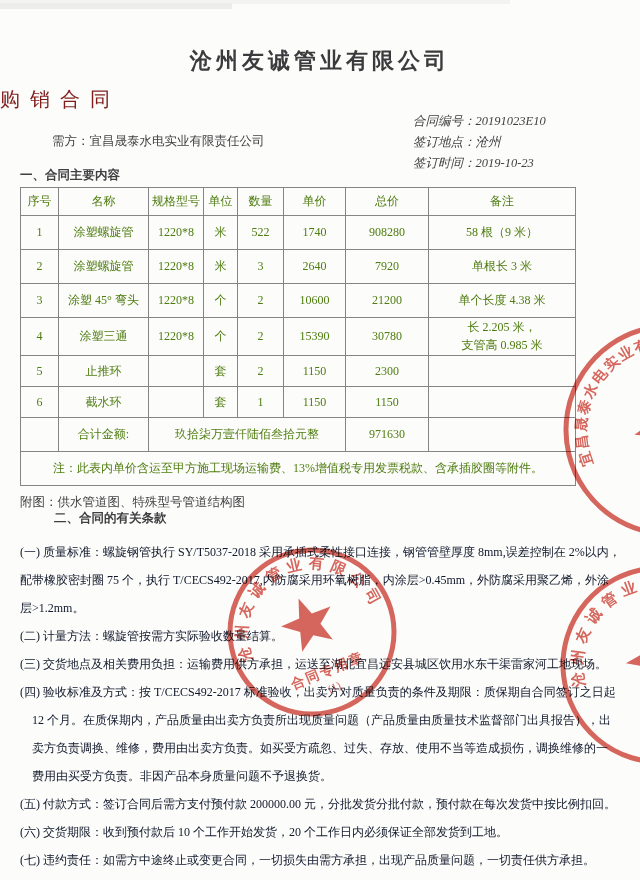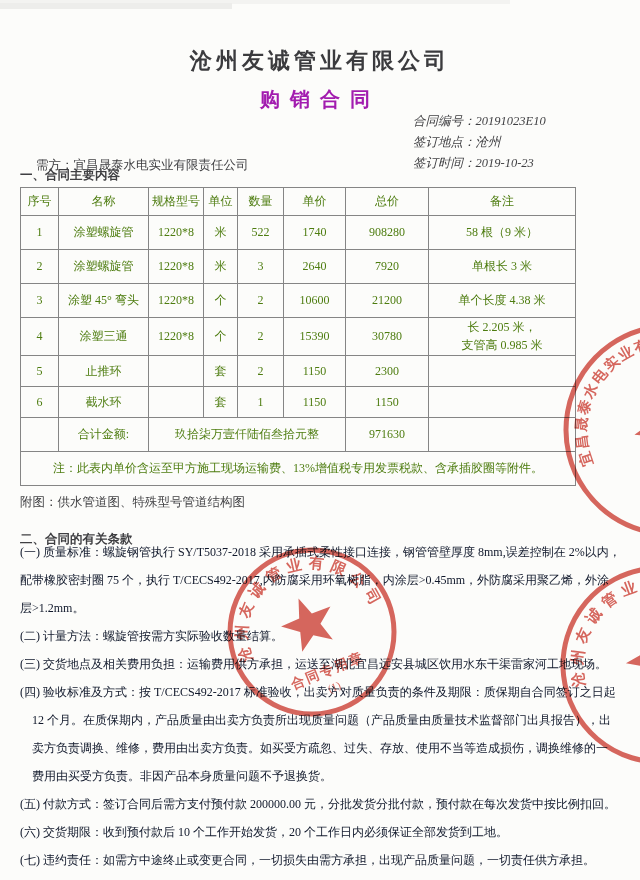--- a/index.html
+++ b/index.html
@@ -11,30 +11,30 @@
   }
   .abs { position:absolute; }
   .scan-band1 { left:0; top:0; width:510px; height:4px; background:#f3f3f1; }
   .scan-band2 { left:0; top:3px; width:232px; height:6px; background:#ededeb; }
 
   .company-title {
     left:0; top:46px; width:100%; text-align:center;
     font-size:22px; font-weight:600; letter-spacing:4px; color:#3b3b3e;
   }
   .doc-title {
-    left:0; top:86px; width:100%; text-align:center;
-    font-size:20px; font-weight:700; letter-spacing:10px; color:#a21caf;
+    left:0; top:86px; width:100%; text-align:left;
+    font-size:20px; font-weight:400; letter-spacing:10px; color:#7f1d1d;
   }
   .party { left:36px; font-size:12.5px; }
   .party-supplier { top:117px; }
-  .party-buyer { top:157px; }
+  .party-buyer { top:133px;margin-left:16px; }
   .meta { left:413px; top:111px; font-size:12.5px; line-height:21px;font-style:italic; }
   .sec-heading { left:20px; font-size:12.5px; font-weight:bold; }
   .sec1 { top:167px; }
-  .sec2 { top:531px; }
+  .sec2 { top:510px;margin-left:34px; }
   .attachment { left:20px; top:494px; font-size:12.5px; }
 
   table.items {
     position:absolute; left:20px; top:187px; width:555px;
     border-collapse:collapse; table-layout:fixed;
     font-size:12px; color:#4d7c0f;
   }
   table.items th, table.items td {
     border:1px solid #858585; text-align:center; vertical-align:middle;
     padding:0 2px; font-weight:normal; overflow:hidden;

